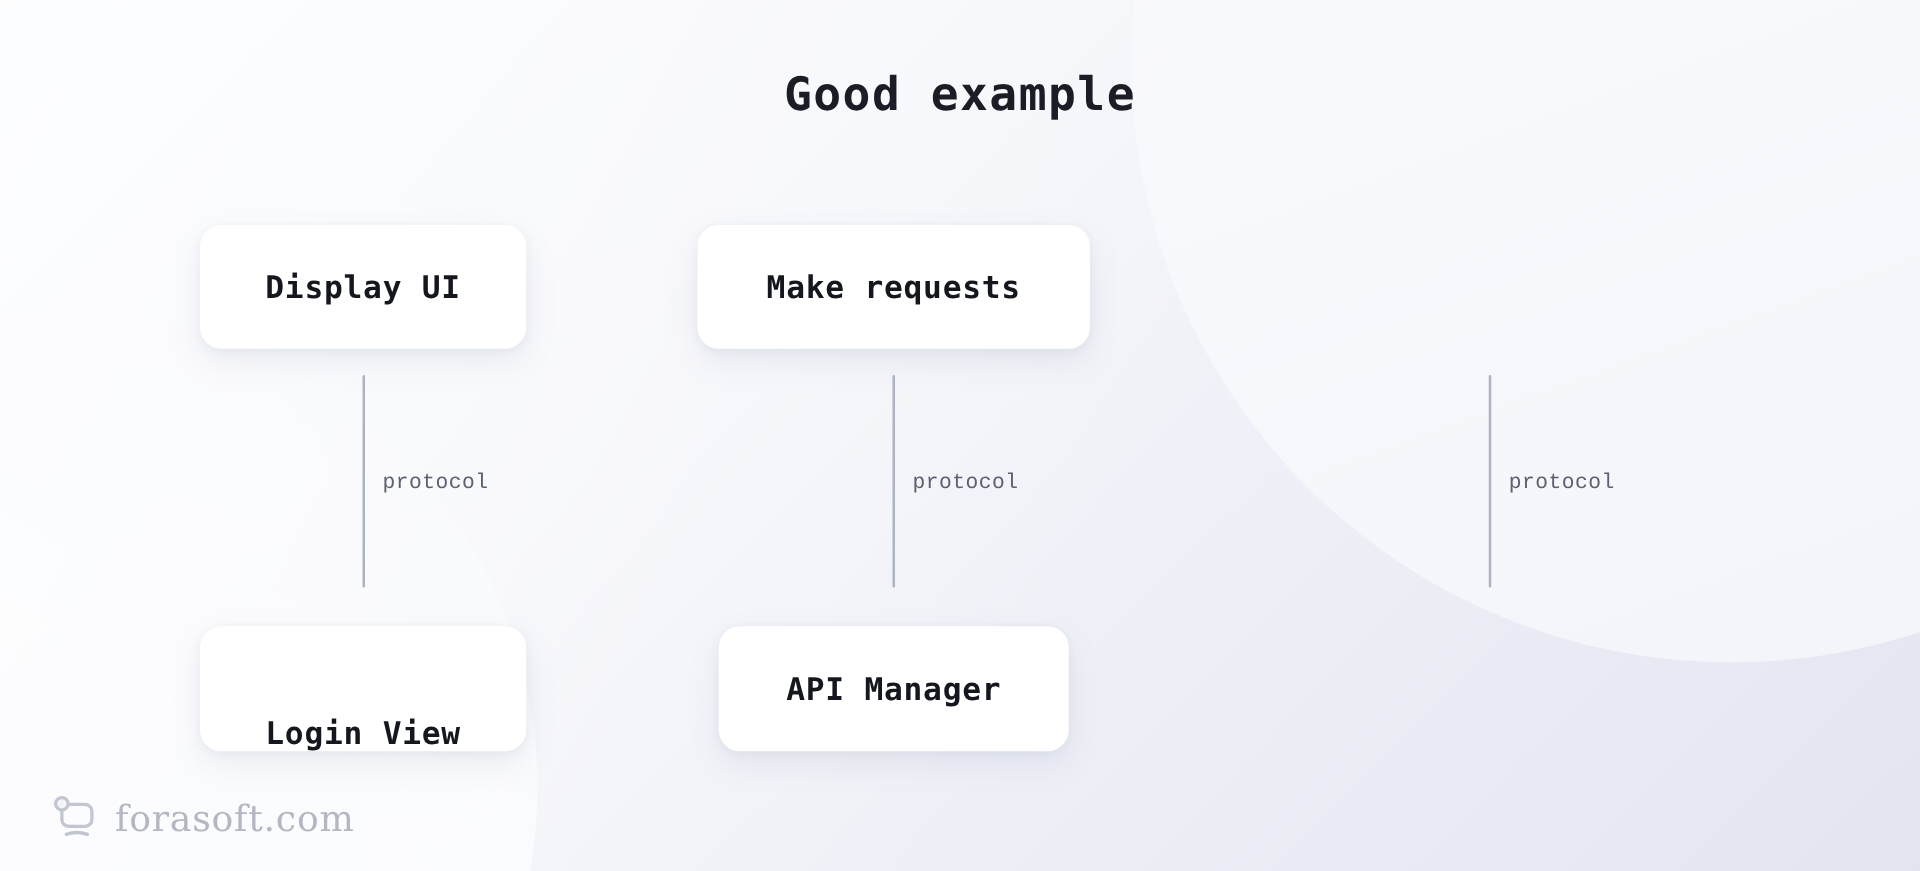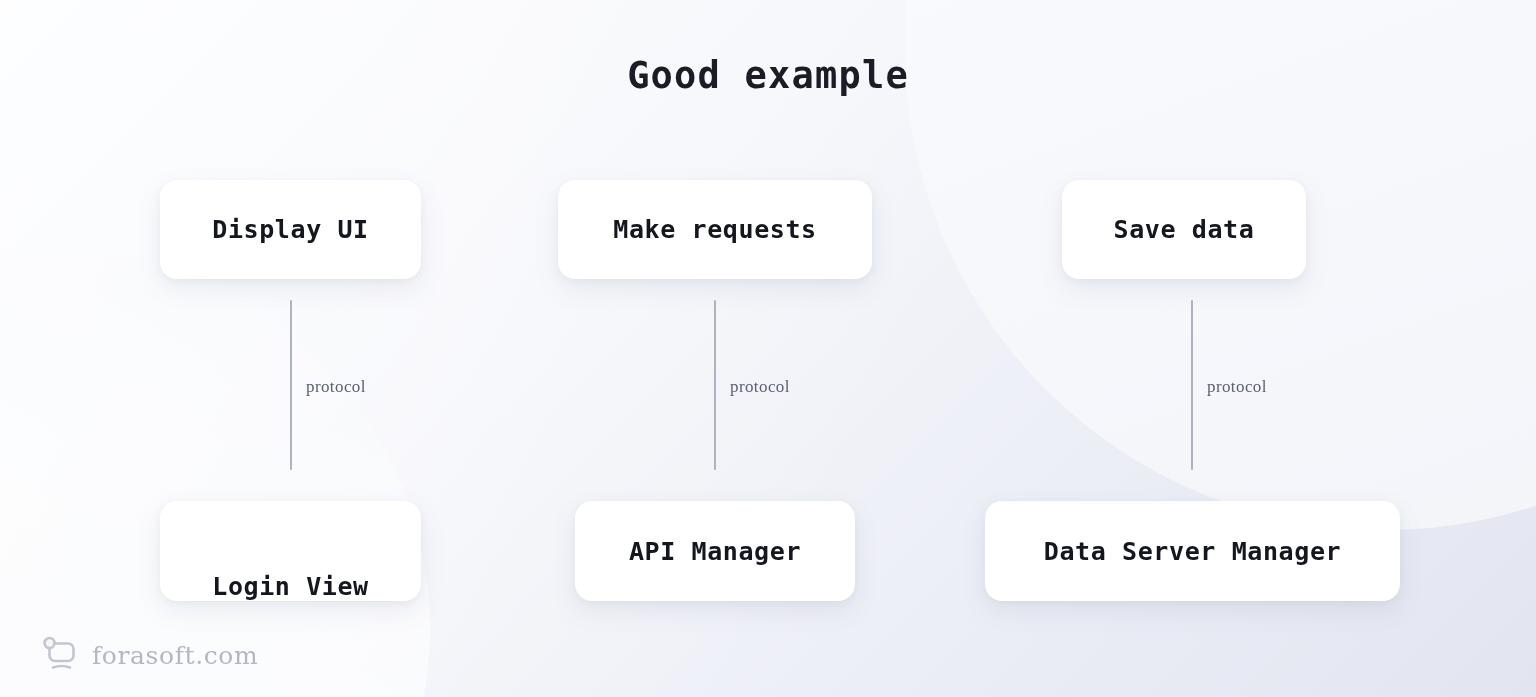--- a/index.html
+++ b/index.html
@@ -104,21 +104,21 @@
     background: #aeb3c0;
     border-radius: 1px;
   }
   #connector-1 { left: 290px; }
   #connector-2 { left: 714px; }
   #connector-3 { left: 1191px; }
 
   .connector-label {
     position: absolute;
     top: 377px;
-    font-family: Liberation Serif, serif;
+    font-family: Liberation Mono, monospace;
     font-size: 17px;
     font-weight: 400;
     letter-spacing: 0.4px;
     color: #5b6170;
     white-space: nowrap;
   }
   #connector-label-1 { left: 306px; }
   #connector-label-2 { left: 730px; }
   #connector-label-3 { left: 1207px; }
 
@@ -131,21 +131,21 @@
     align-items: center;
     gap: 12px;
   }
   #watermark-icon {
     width: 40px;
     height: 38px;
     display: block;
   }
   #watermark-text {
     font-family: "DejaVu Serif", "Liberation Serif", serif;
-    font-size: 25px;
+    font-size: 29px;
     letter-spacing: 0.6px;
     color: #b3b7c2;
     white-space: nowrap;
   }
 </style>
 </head>
 <body>
 
 <div id="canvas">
 
@@ -156,43 +156,37 @@
   <div id="title">Good example</div>
 
   <div class="node" id="node-display-ui">
     <span class="node-label">Display UI</span>
   </div>
 
   <div class="node" id="node-make-requests">
     <span class="node-label">Make requests</span>
   </div>
 
-  <div class="node" id="node-save-data">
-    <span class="node-label">Save data</span>
-  </div>
 
   <div class="connector" id="connector-1"></div>
   <div class="connector" id="connector-2"></div>
   <div class="connector" id="connector-3"></div>
 
   <div class="connector-label" id="connector-label-1">protocol</div>
   <div class="connector-label" id="connector-label-2">protocol</div>
   <div class="connector-label" id="connector-label-3">protocol</div>
 
   <div class="node" id="node-login-view">
     <span class="node-label">Login View</span>
   </div>
 
   <div class="node" id="node-api-manager">
     <span class="node-label">API Manager</span>
   </div>
 
-  <div class="node" id="node-data-server">
-    <span class="node-label">Data Server Manager</span>
-  </div>
 
   <div id="watermark">
     <svg id="watermark-icon" viewBox="0 0 40 38">
       <rect x="9.5" y="7.5" width="24" height="17.5" rx="5.5" ry="5.5" fill="none" stroke="#c2c6d0" stroke-width="2.6"></rect>
       <circle cx="9.5" cy="7" r="5" fill="#f4f5f9" stroke="#c2c6d0" stroke-width="2.6"></circle>
       <path d="M13 31.5 Q21.5 28.5 30 31.5" fill="none" stroke="#c2c6d0" stroke-width="2.6" stroke-linecap="round"></path>
     </svg>
     <span id="watermark-text">forasoft.com</span>
   </div>
 

